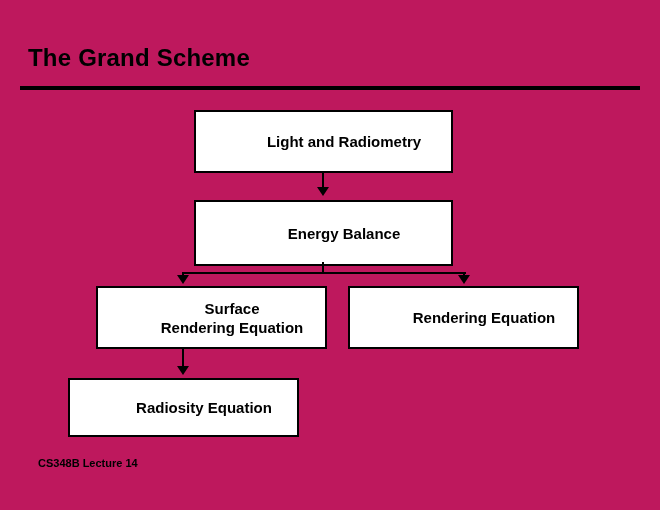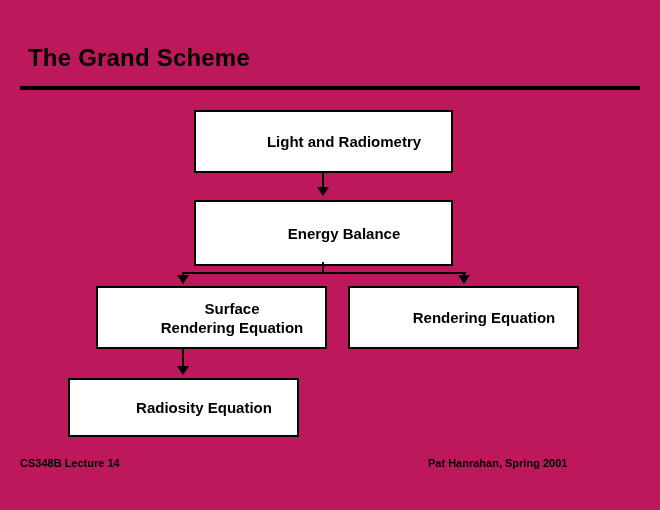--- a/index.html
+++ b/index.html
@@ -104,20 +104,21 @@
   #conn3-head  { left: 177px; top: 366px; }
 
   
   .footer-text {
     position: absolute;
     top: 456px;
     font-size: 11px;
     font-weight: bold;
     line-height: 14px;
     white-space: nowrap;
+    margin-left: 18px;
   }
   #footer-left  { left: 20px; }
   #footer-right { left: 428px; }
 </style>
 </head>
 <body>
 
 <div id="slide">
 
   <div id="slide-title">The Grand Scheme</div>
@@ -155,15 +156,14 @@
   </div>
 
   <div class="vline" id="conn3-stem"></div>
   <div class="arrowhead" id="conn3-head"></div>
 
   <div class="node" id="node-radios">
     <span class="line">Radiosity Equation</span>
   </div>
 
   <div class="footer-text" id="footer-left">CS348B Lecture 14</div>
-  <div class="footer-text" id="footer-right">Pat Hanrahan, Spring 2001</div>
 
 </div>
 
 </body></html>

